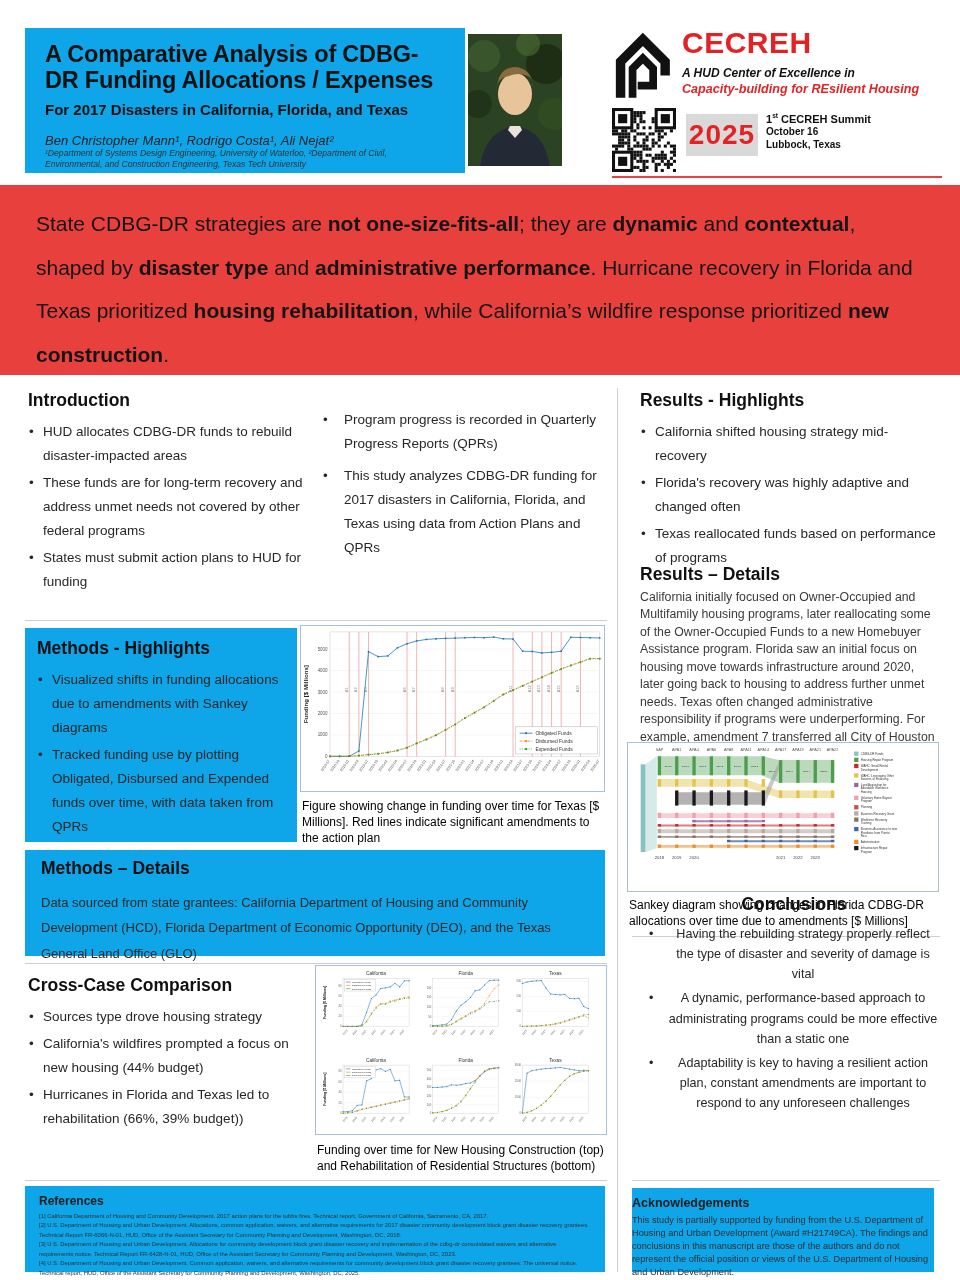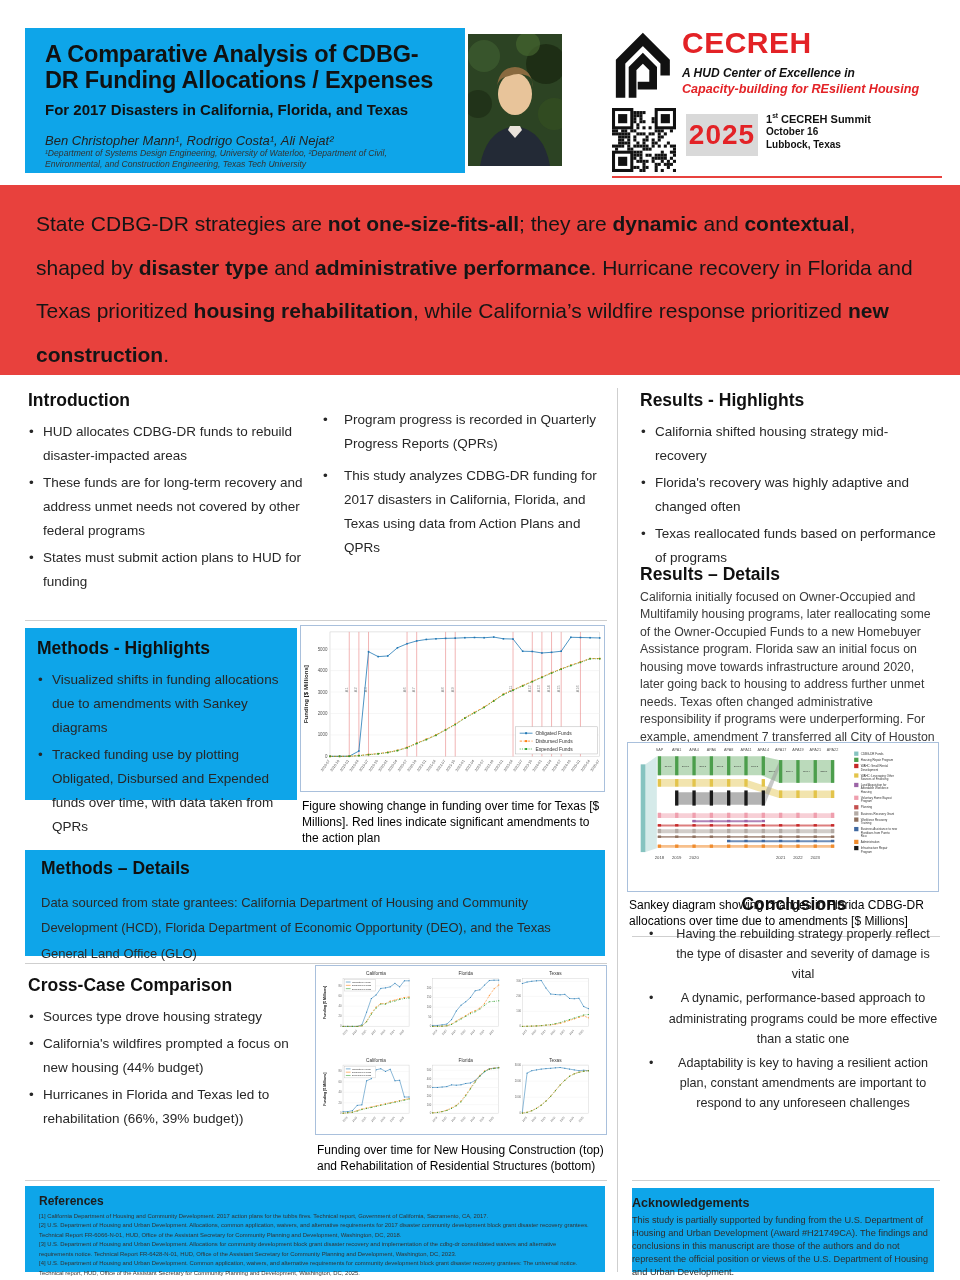--- a/index.html
+++ b/index.html
@@ -253,21 +253,21 @@
   </section>
 
   <section class="abs" style="left:322px;top:408px;width:282px;">
     <ul class="bullets" style="--x:0">
 
     <li style="padding-left:22px;margin-bottom:8px;">Program progress is recorded in Quarterly Progress Reports (QPRs)</li>
         <li style="padding-left:22px;margin-bottom:8px;">This study analyzes CDBG-DR funding for 2017 disasters in California, Florida, and Texas using data from Action Plans and QPRs</li>
       </ul>
   </section>
 
-  <section class="abs graybox" style="left:25px;top:628px;width:272px;height:172px;padding:10px 12px;box-sizing:border-box;">
+  <section class="abs graybox" style="left:25px;top:628px;width:272px;height:214px;padding:10px 12px;box-sizing:border-box;">
     <h2 class="sec">Methods - Highlights</h2>
     <ul class="bullets">
 
     <li>Visualized shifts in funding allocations due to amendments with Sankey diagrams</li>
         <li>Tracked funding use by plotting Obligated, Disbursed and Expended funds over time, with data taken from QPRs</li>
       </ul>
   </section>
 
   <div class="abs figure" style="left:300px;top:625px;width:305px;height:167px;">
       <svg viewBox="0 0 612 334" width="100%" height="100%">

